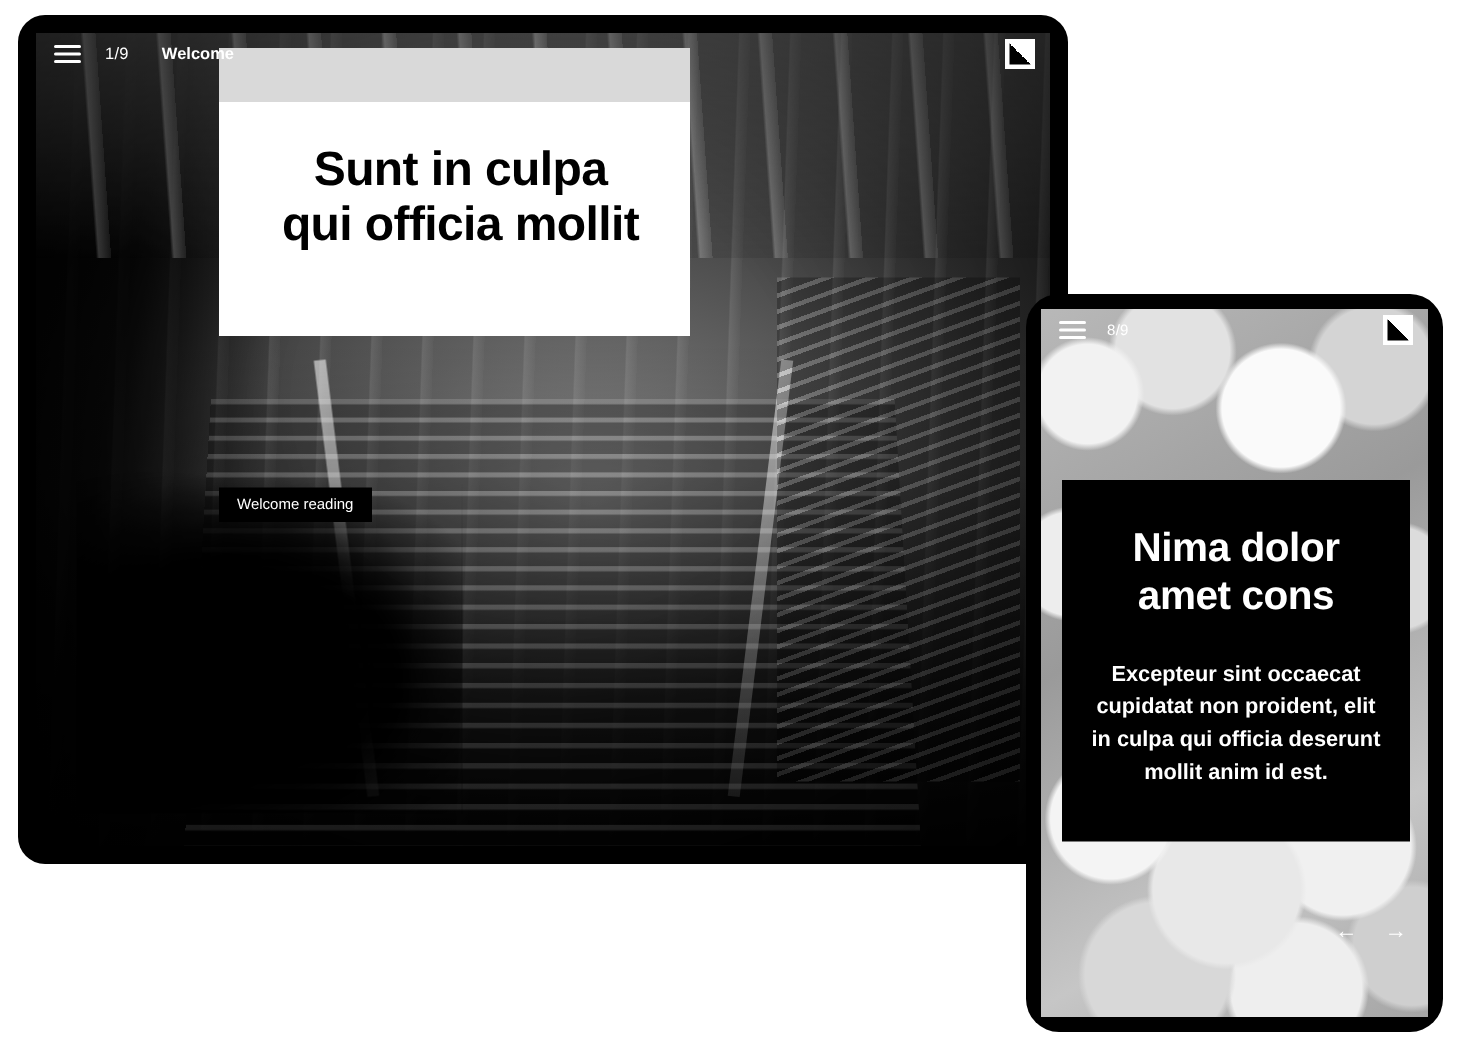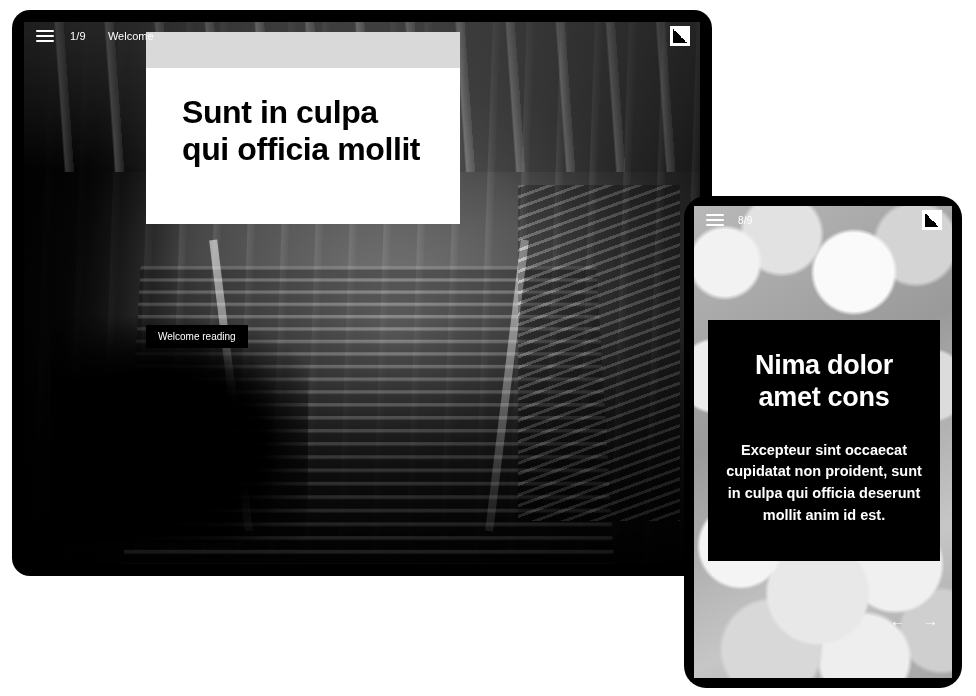--- a/index.html
+++ b/index.html
@@ -19,20 +19,21 @@
   .tablet {
     position: absolute;
     left: 12px;
     top: 10px;
     width: 700px;
     height: 566px;
     background: #000000;
     border-radius: 18px;
     padding: 12px 12px 12px 12px;
     box-sizing: border-box;
+    text-align: center;
   }
   .tablet-screen {
     position: relative;
     width: 100%;
     height: 100%;
     overflow: hidden;
     background: #111;
   }
 
   
@@ -122,21 +123,21 @@
     z-index: 5;
   }
   .hamburger {
     width: 18px; height: 12px;
     margin-left: 12px;
     display: flex; flex-direction: column; justify-content: space-between;
     cursor: pointer;
   }
   .hamburger span { display: block; height: 2px; background: #fff; border-radius: 1px; }
   .page-count { margin-left: 16px; font-size: 11px; letter-spacing: .2px; }
-  .topbar-title { margin-left: 22px; font-size: 11px; }
+  .topbar-title { margin-left: 22px; font-size: 11px; font-weight: bold; }
   .logo-badge {
     position: absolute;
     right: 10px; top: 4px;
     width: 20px; height: 20px;
     background: #ffffff;
   }
   .logo-badge .tri {
     position: absolute; inset: 3px;
     background: linear-gradient(45deg, #000 0 50%, #fff 50% 100%);
   }
@@ -322,21 +323,21 @@
         <span></span>
       </div>
       <div class="page-count">8/9</div>
       <div class="logo-badge">
         <div class="tri"></div>
       </div>
     </div>
 
     <div class="card-dark">
       <h2>Nima dolor amet cons</h2>
-      <p>Excepteur sint occaecat cupidatat non proident, sunt in culpa qui officia deserunt mollit anim id est.</p>
+      <p>Excepteur sint occaecat cupidatat non proident, elit in culpa qui officia deserunt mollit anim id est.</p>
     </div>
 
     <div class="phone-nav">
       <span>←</span>
       <span>→</span>
     </div>
 
   </div>
 </div>
 

